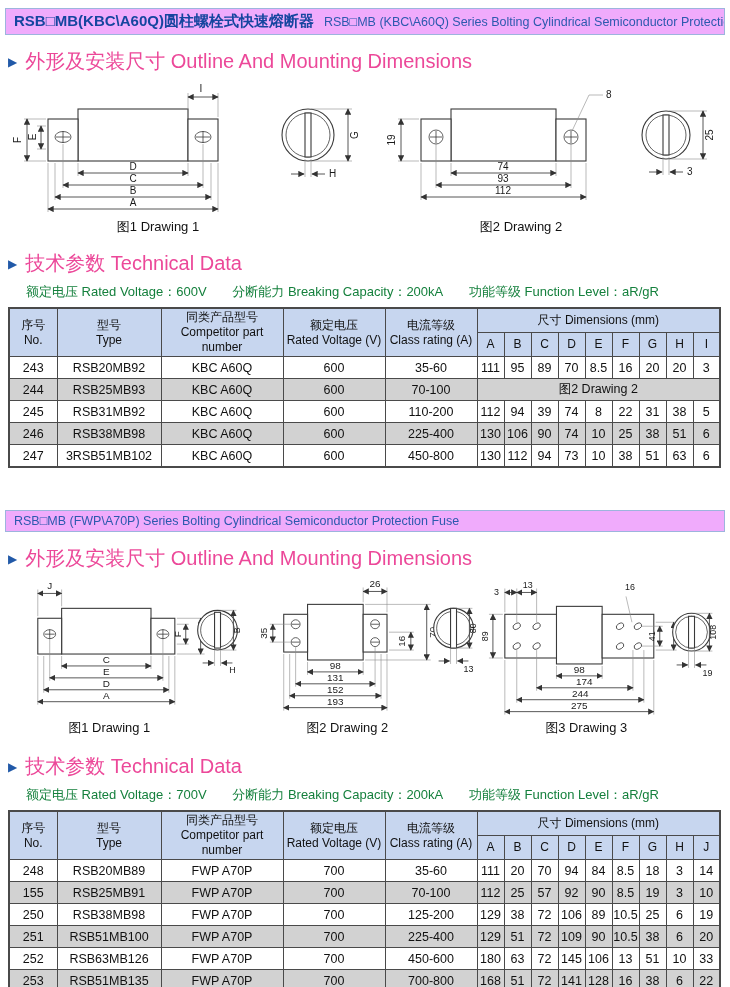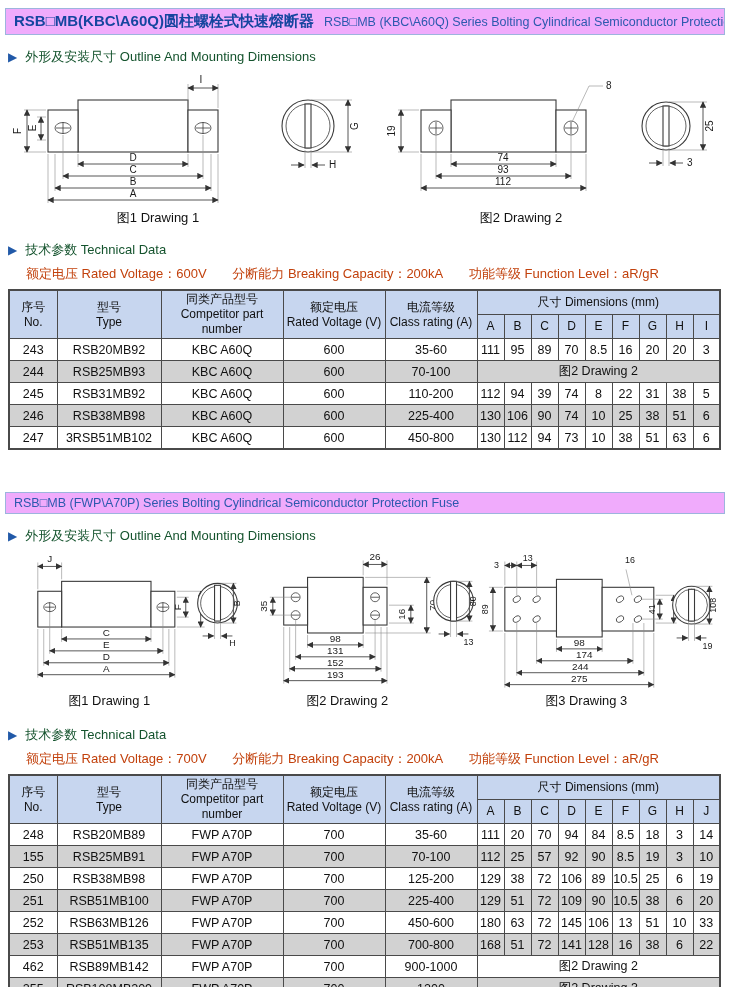--- a/index.html
+++ b/index.html
@@ -9,35 +9,35 @@
   
   .banner{margin:8px 5px 0 5px;background:#f0abfc;border:1px solid #9db4dd;
           padding:3px 8px;display:flex;align-items:baseline;gap:10px;white-space:nowrap;overflow:hidden;}
   .banner .zh{font-weight:bold;font-size:15px;color:#15459f;}
   .banner .en{font-size:12.5px;color:#2c59ae;}
   .banner2{margin-top:42px;}
 
   
   .sec-head{display:flex;align-items:center;gap:8px;margin:13px 0 2px 8px;}
   .sec-head .tri{color:#2159a8;font-size:12px;line-height:1;}
-  .sec-head .txt{font-size:13px;color:#14532d;}
+  .sec-head .txt{font-size:20px;color:#ec4899;}
 
   
   .draw-row{display:flex;justify-content:space-between;margin:4px 8px 0 8px;}
   svg{display:block;}
   .part{fill:#fff;stroke:#3a3a3a;stroke-width:1.1;}
   .thin{fill:none;stroke:#3a3a3a;stroke-width:0.8;}
   .dim{stroke:#444;stroke-width:0.9;}
   .ext{stroke:#8a8a8a;stroke-width:0.6;}
   .dl{font:10px "Liberation Sans",sans-serif;fill:#1a1a1a;}
   .dl9{font:9px "Liberation Sans",sans-serif;fill:#1a1a1a;}
   .cap{font:13px "Liberation Sans",sans-serif;fill:#111;}
 
   
-  .params{margin:6px 16px 6px 26px;font-size:13px;color:#c2410c;}
+  .params{margin:6px 16px 6px 26px;font-size:13px;color:#15803d;}
   .params span{margin-right:22px;}
 
   
   table{border-collapse:collapse;margin:2px 8px 0 8px;width:642px;table-layout:fixed;
         border:2px solid #4a4a4a;font-size:12.5px;}
   th,td{border:1px solid #4a4a4a;text-align:center;vertical-align:middle;padding:1px 0;}
   thead th{background:#c7d6ef;font-weight:normal;font-size:12px;line-height:1.25;}
   thead th .l2{display:block;}
   tbody td{height:19px;}
   tbody tr.alt td{background:#d2d2d2;}

